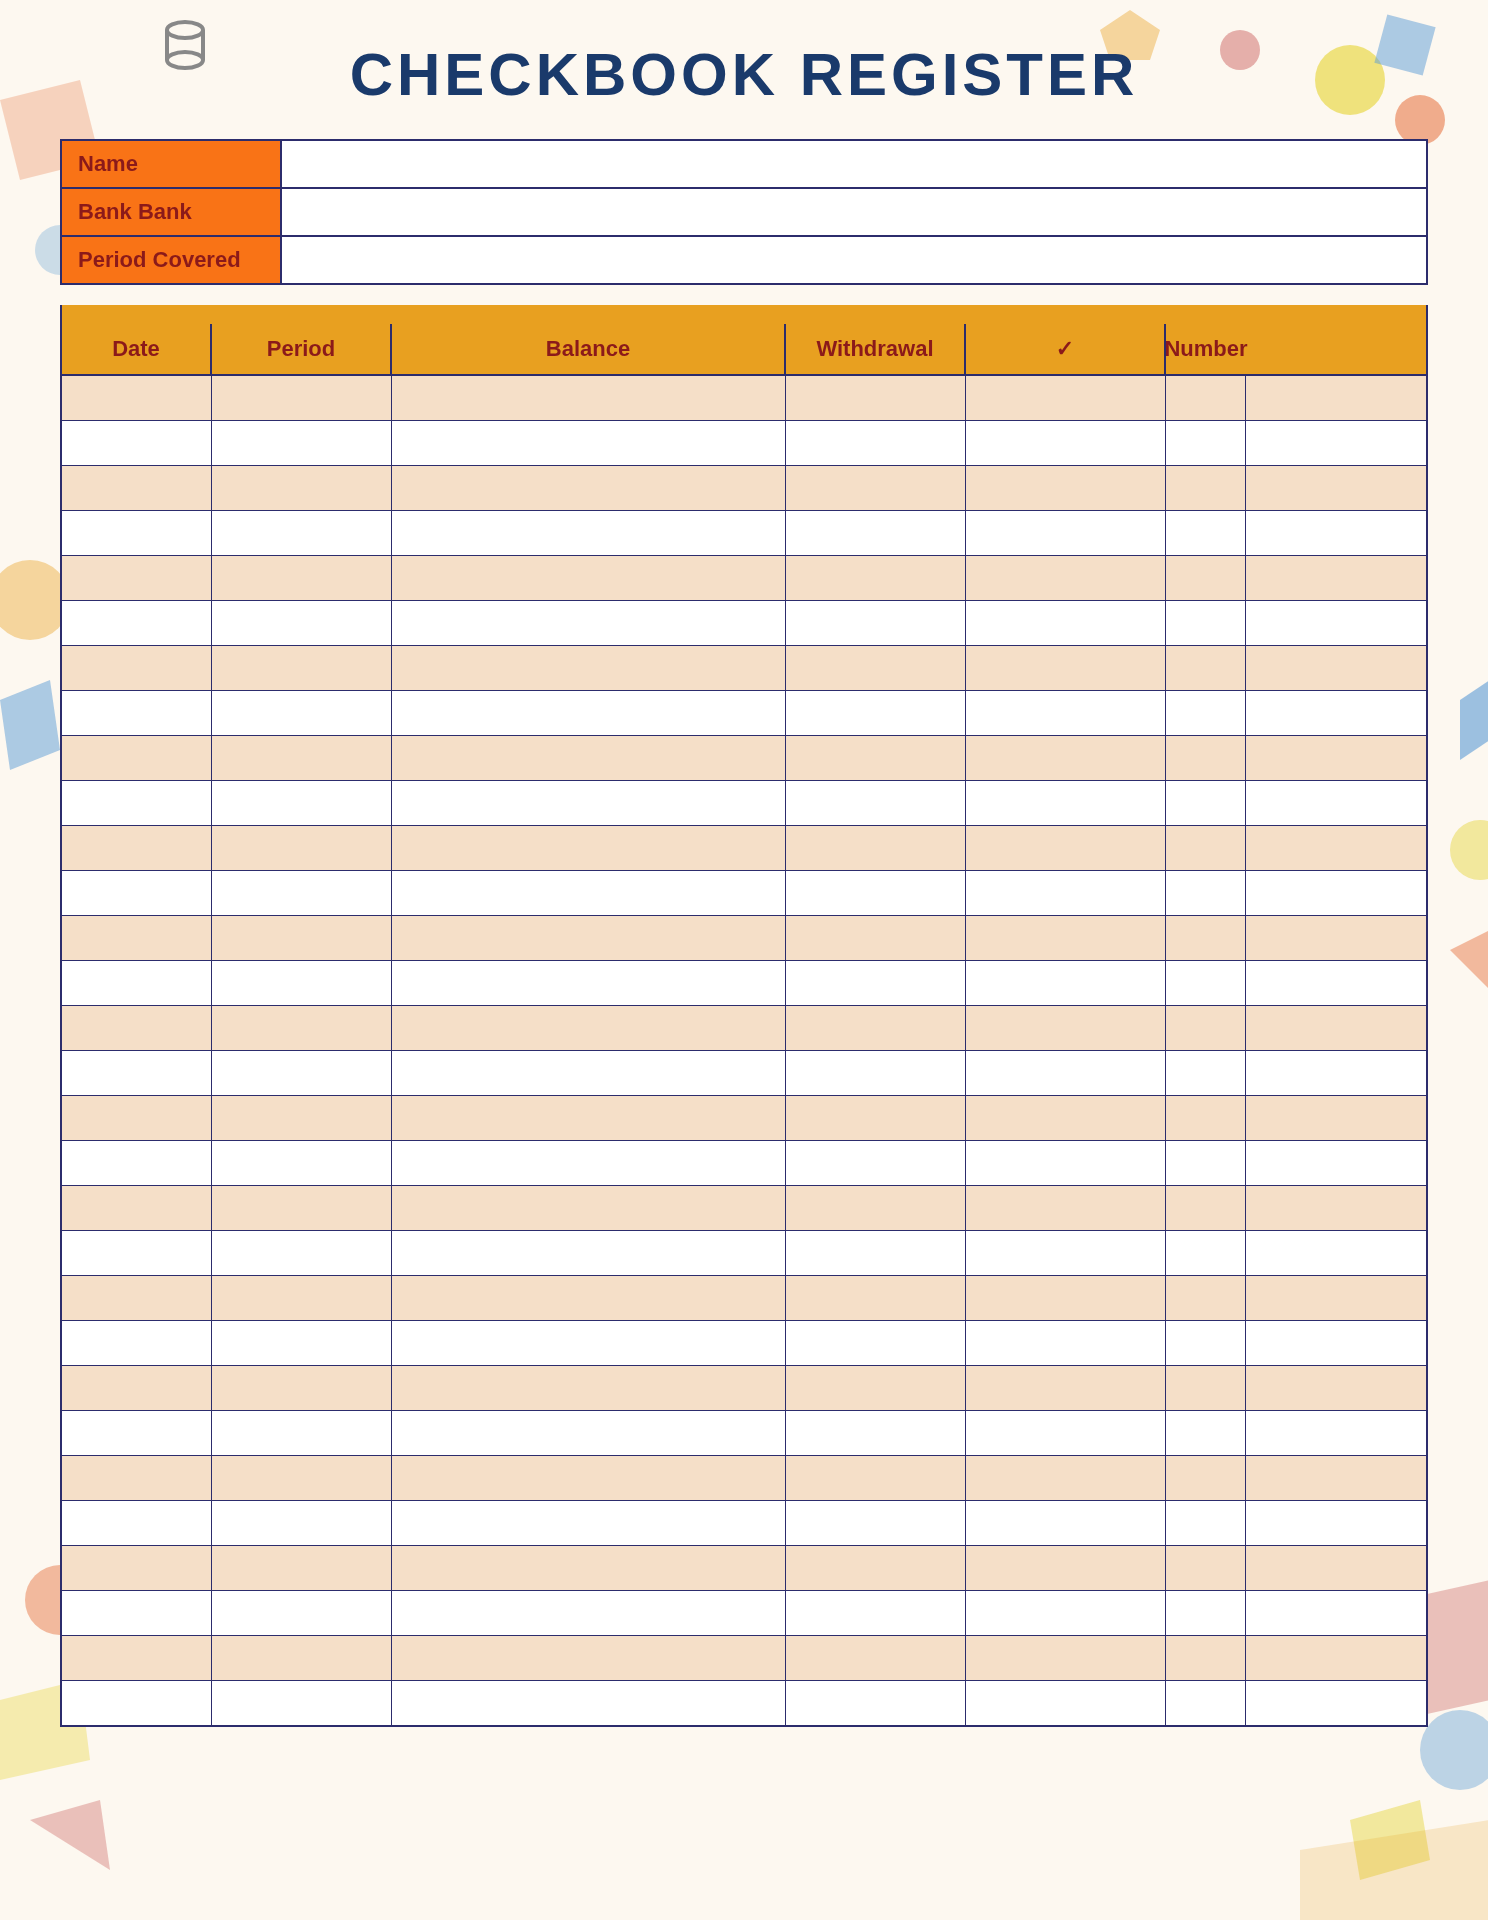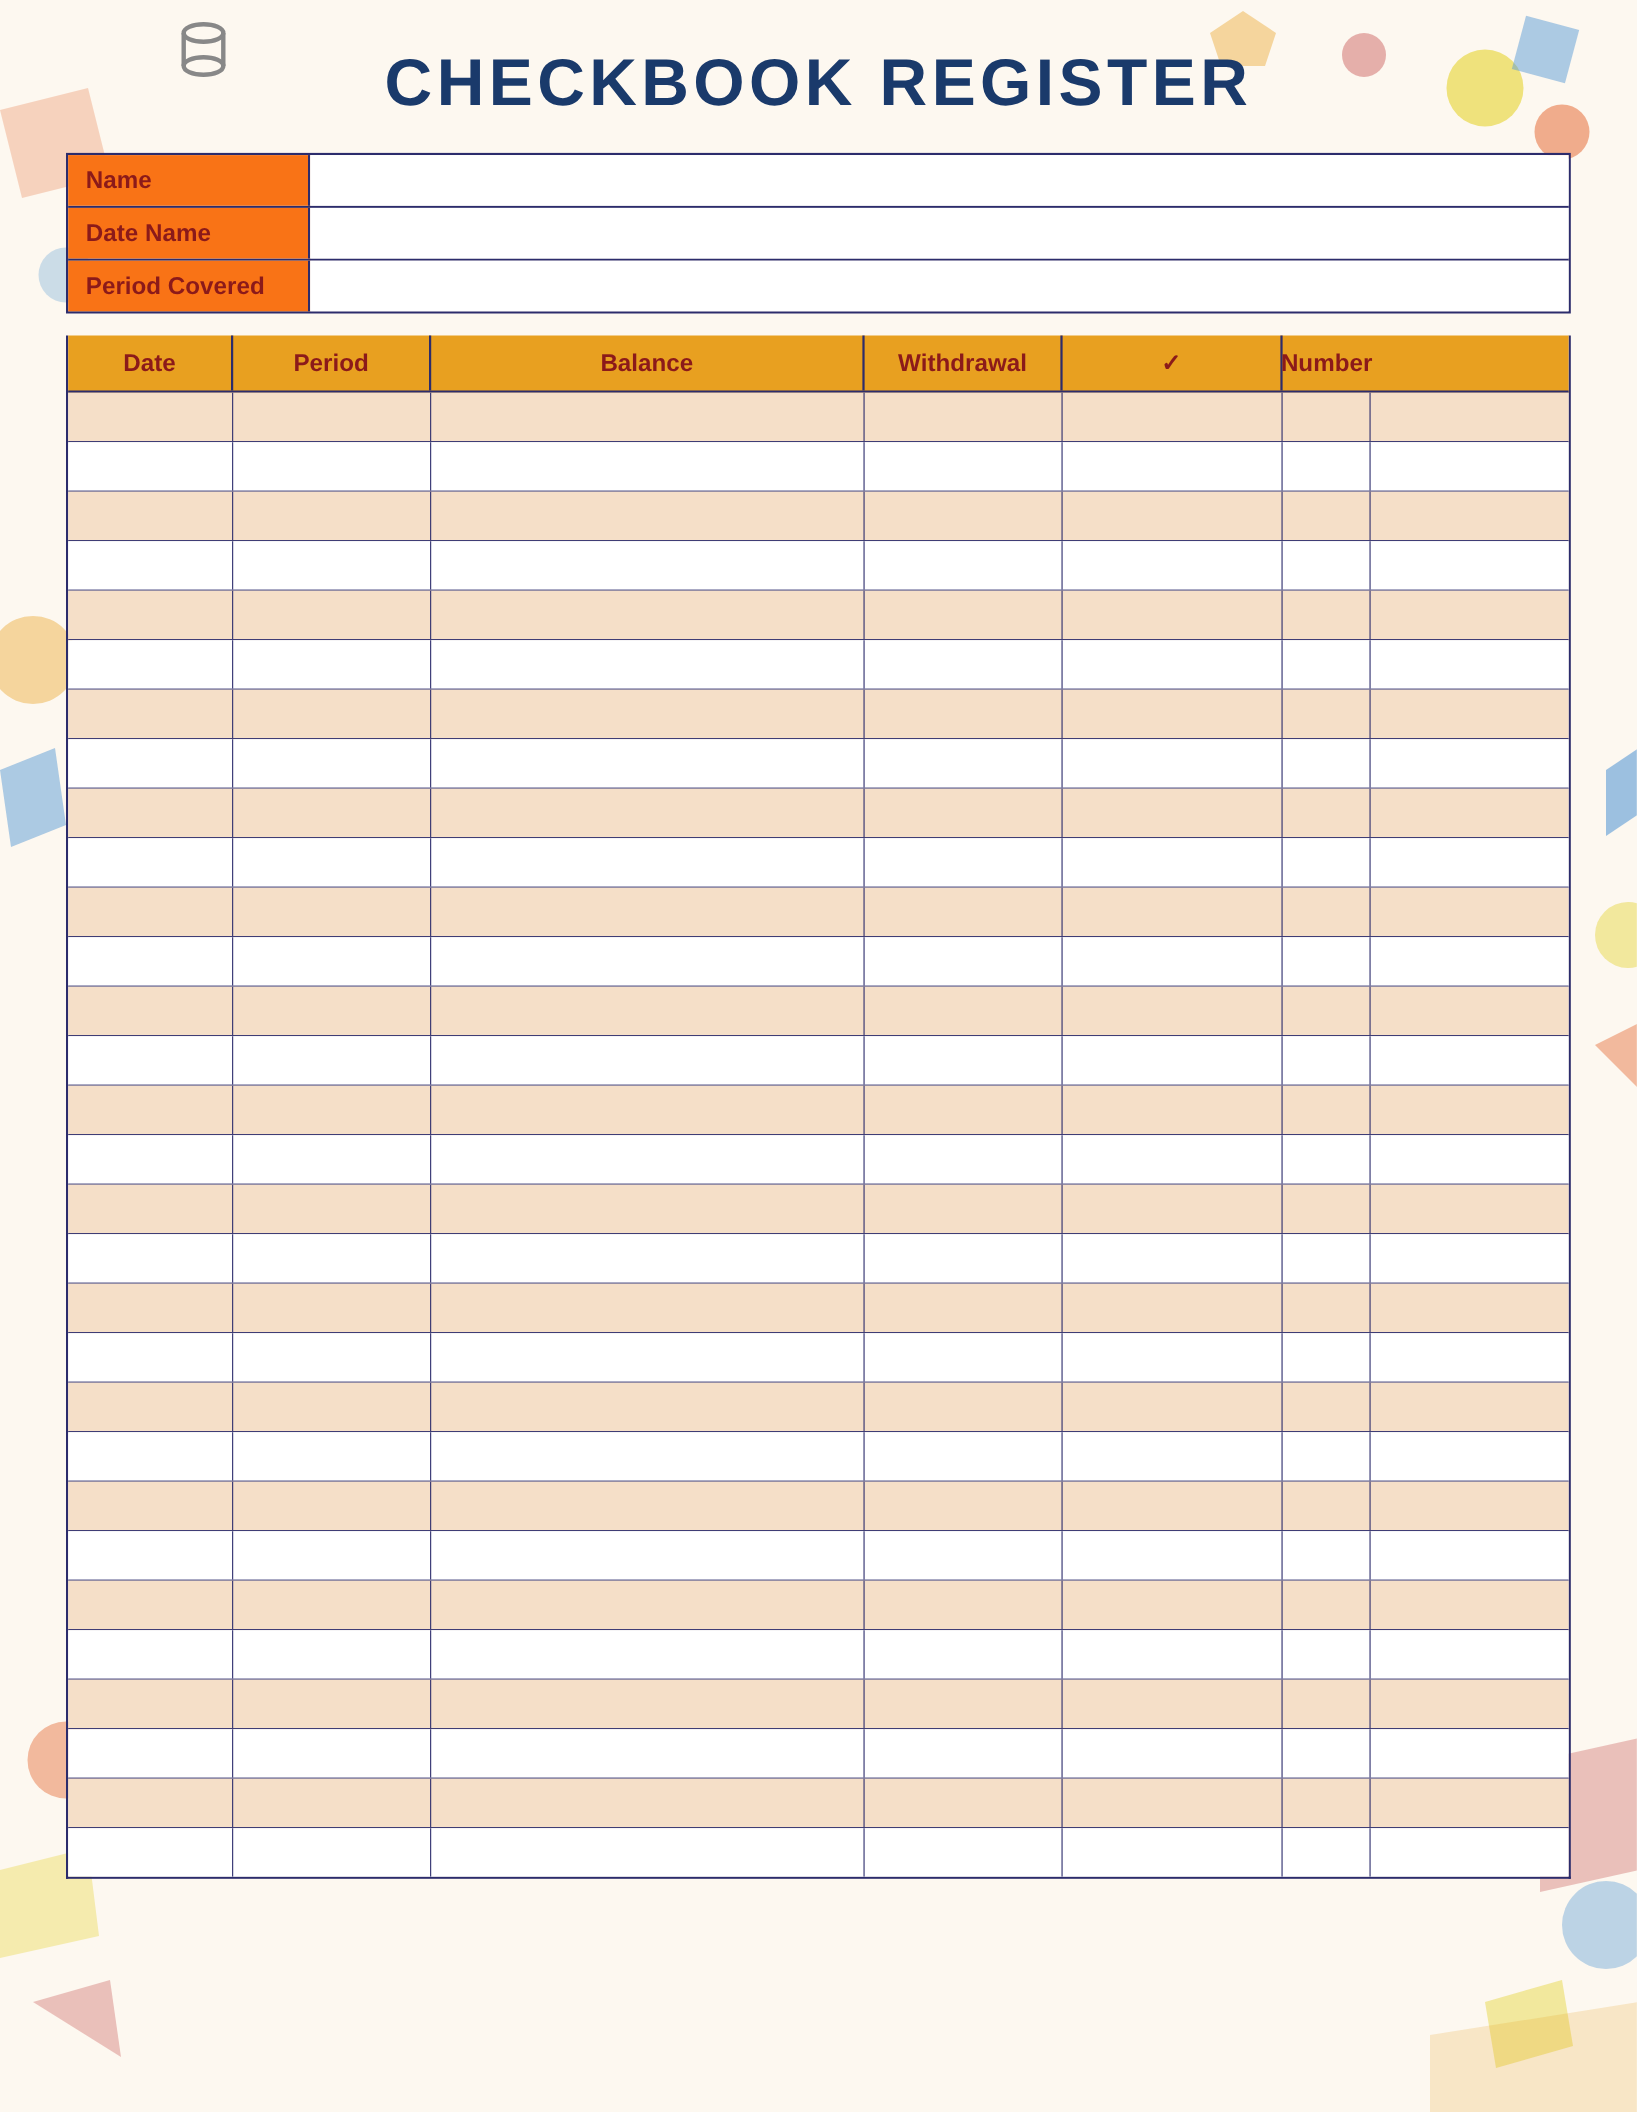--- a/index.html
+++ b/index.html
@@ -95,20 +95,21 @@
       padding: 12px 8px;
       text-align: center;
       font-weight: 900;
       font-size: 22px;
       color: #8b1a1a;
       border-right: 2px solid #2c2c6c;
       font-family: Arial Black, Arial, sans-serif;
       display: flex;
       align-items: center;
       justify-content: center;
+      margin-top: 19px;
     }
 
     .header-cell:last-child {
       border-right: none;
     }
 
     .table-body {
     }
 
     .table-row {
@@ -179,21 +180,21 @@
 
 <div class="main-content">
   <h1 class="title">CHECKBOOK REGISTER</h1>
 
   <div class="info-section">
     <div class="info-row">
       <div class="info-label">Name</div>
       <div class="info-value"></div>
     </div>
     <div class="info-row">
-      <div class="info-label">Date Name</div>
+      <div class="info-label">Bank Bank</div>
       <div class="info-value"></div>
     </div>
     <div class="info-row">
       <div class="info-label">Period Covered</div>
       <div class="info-value"></div>
     </div>
   </div>
 
   <div class="table-container">
     <div class="table-header">

